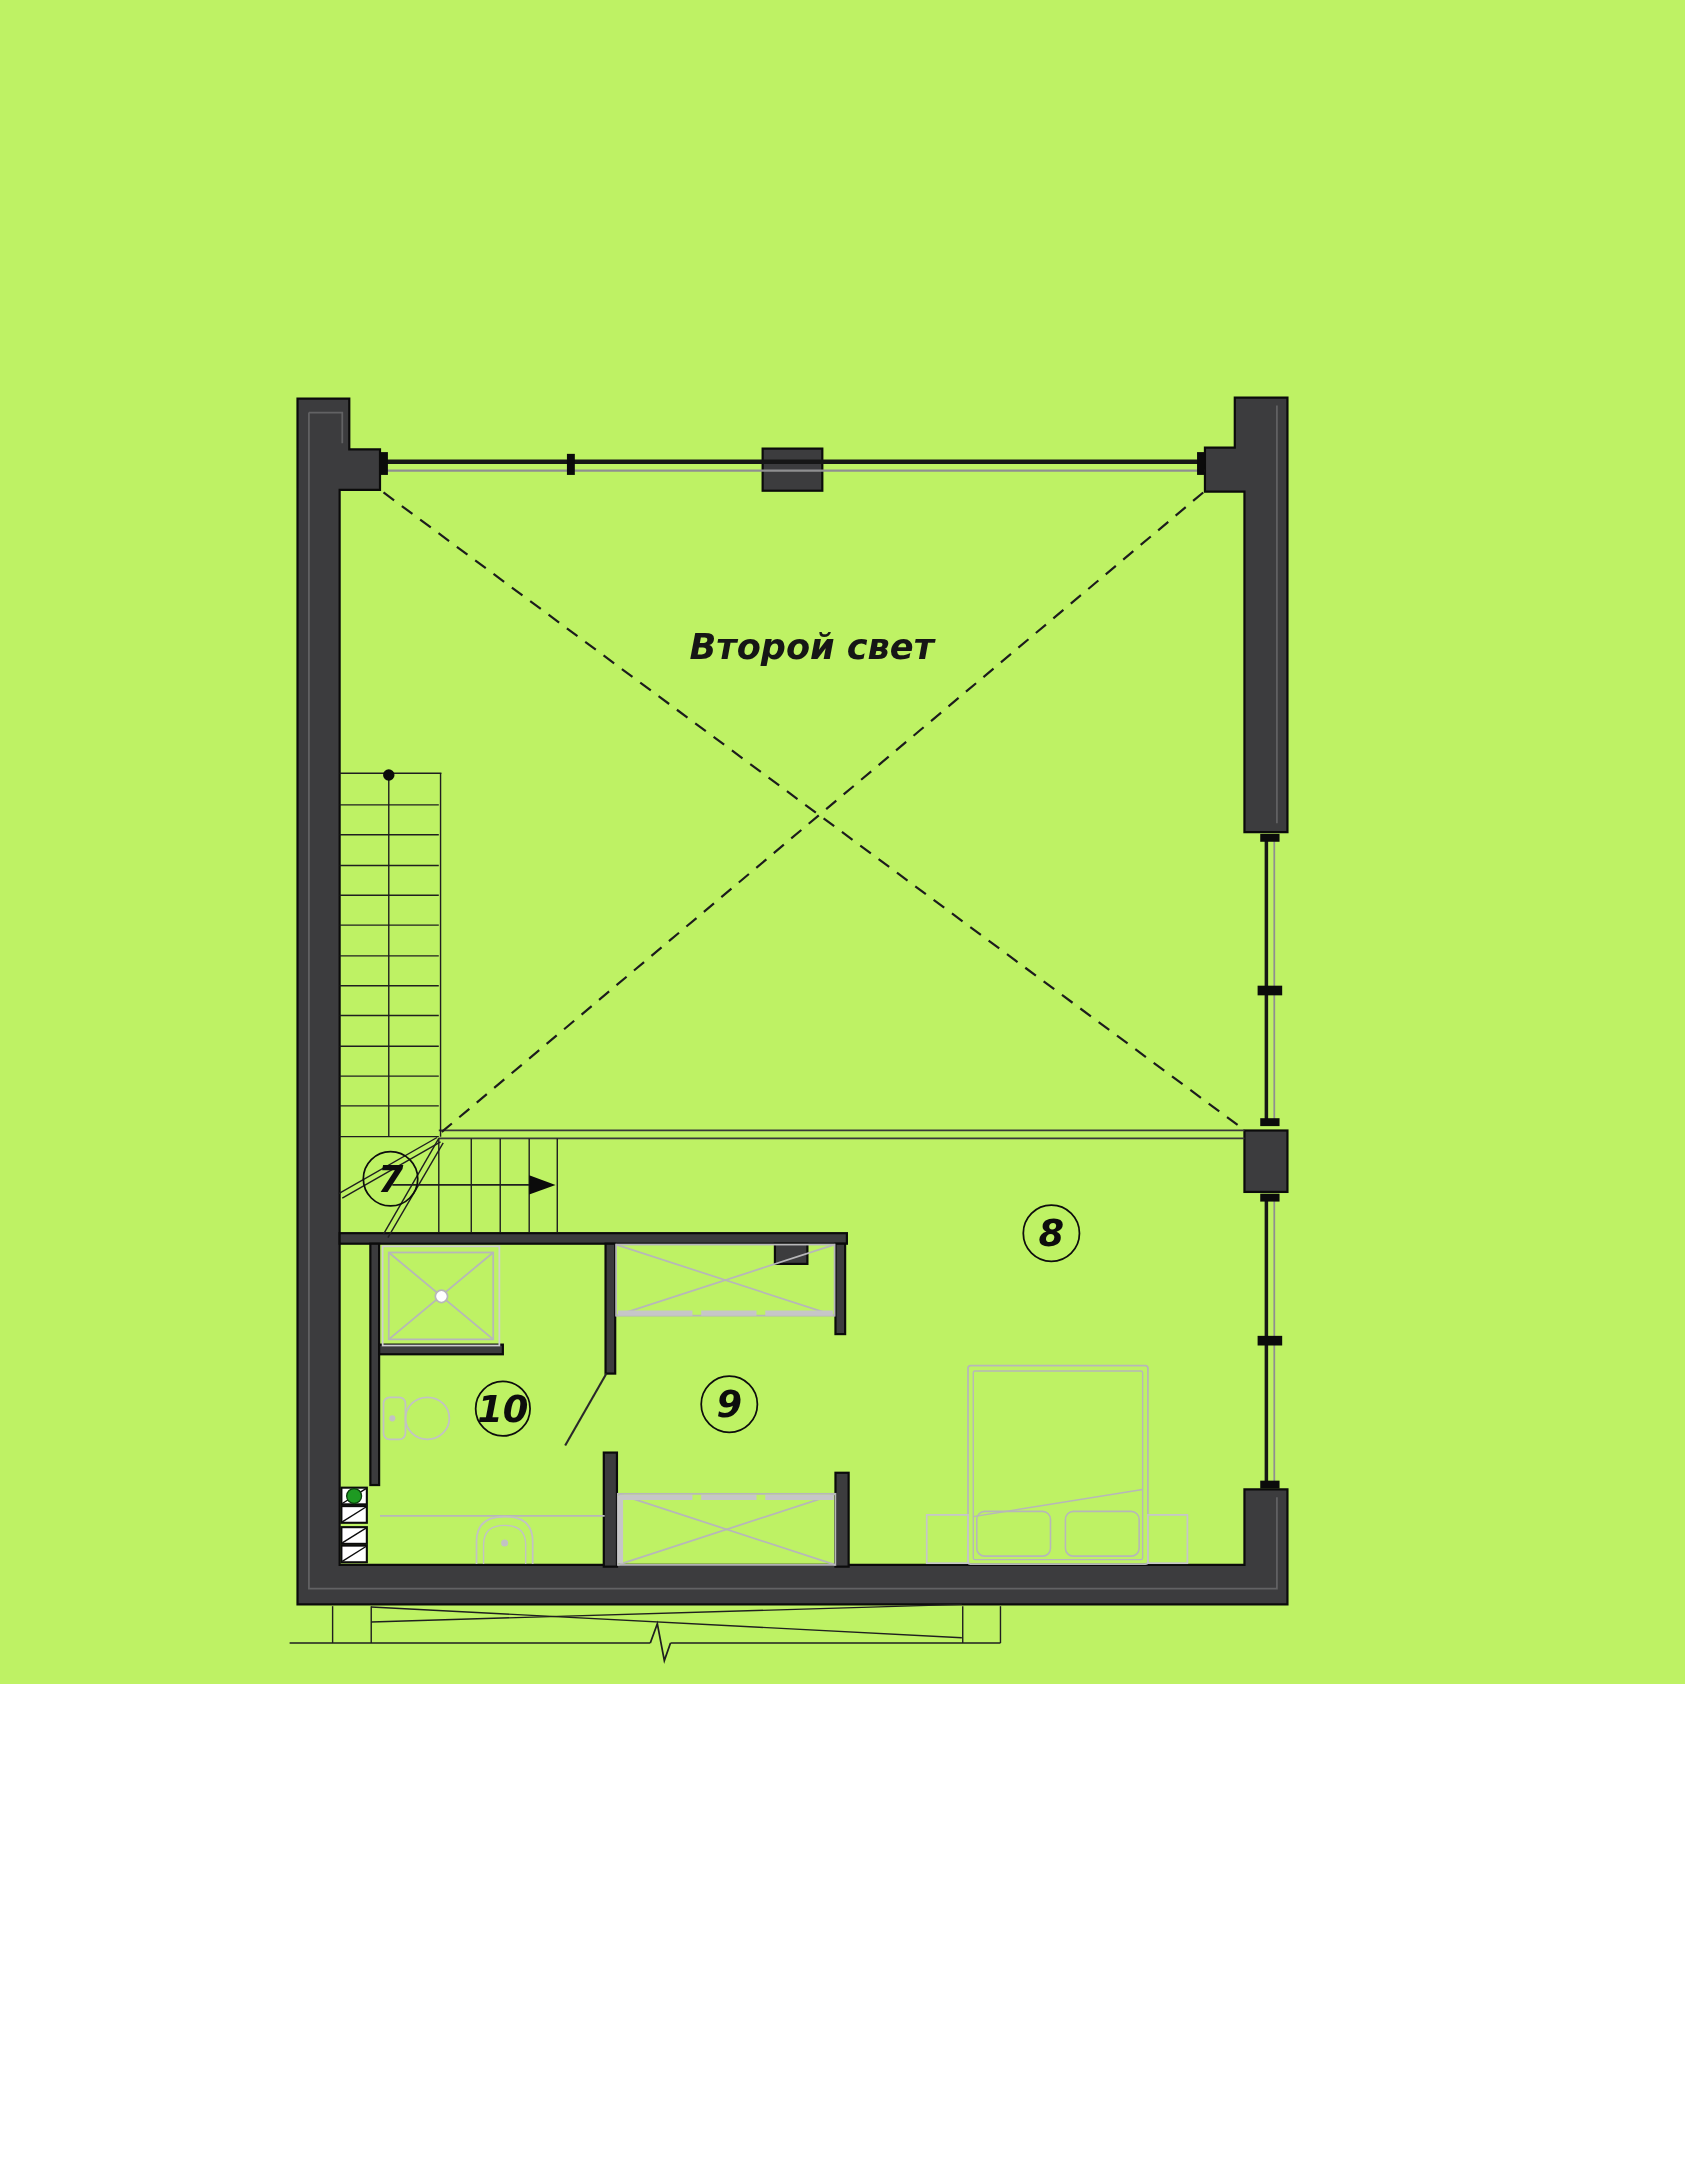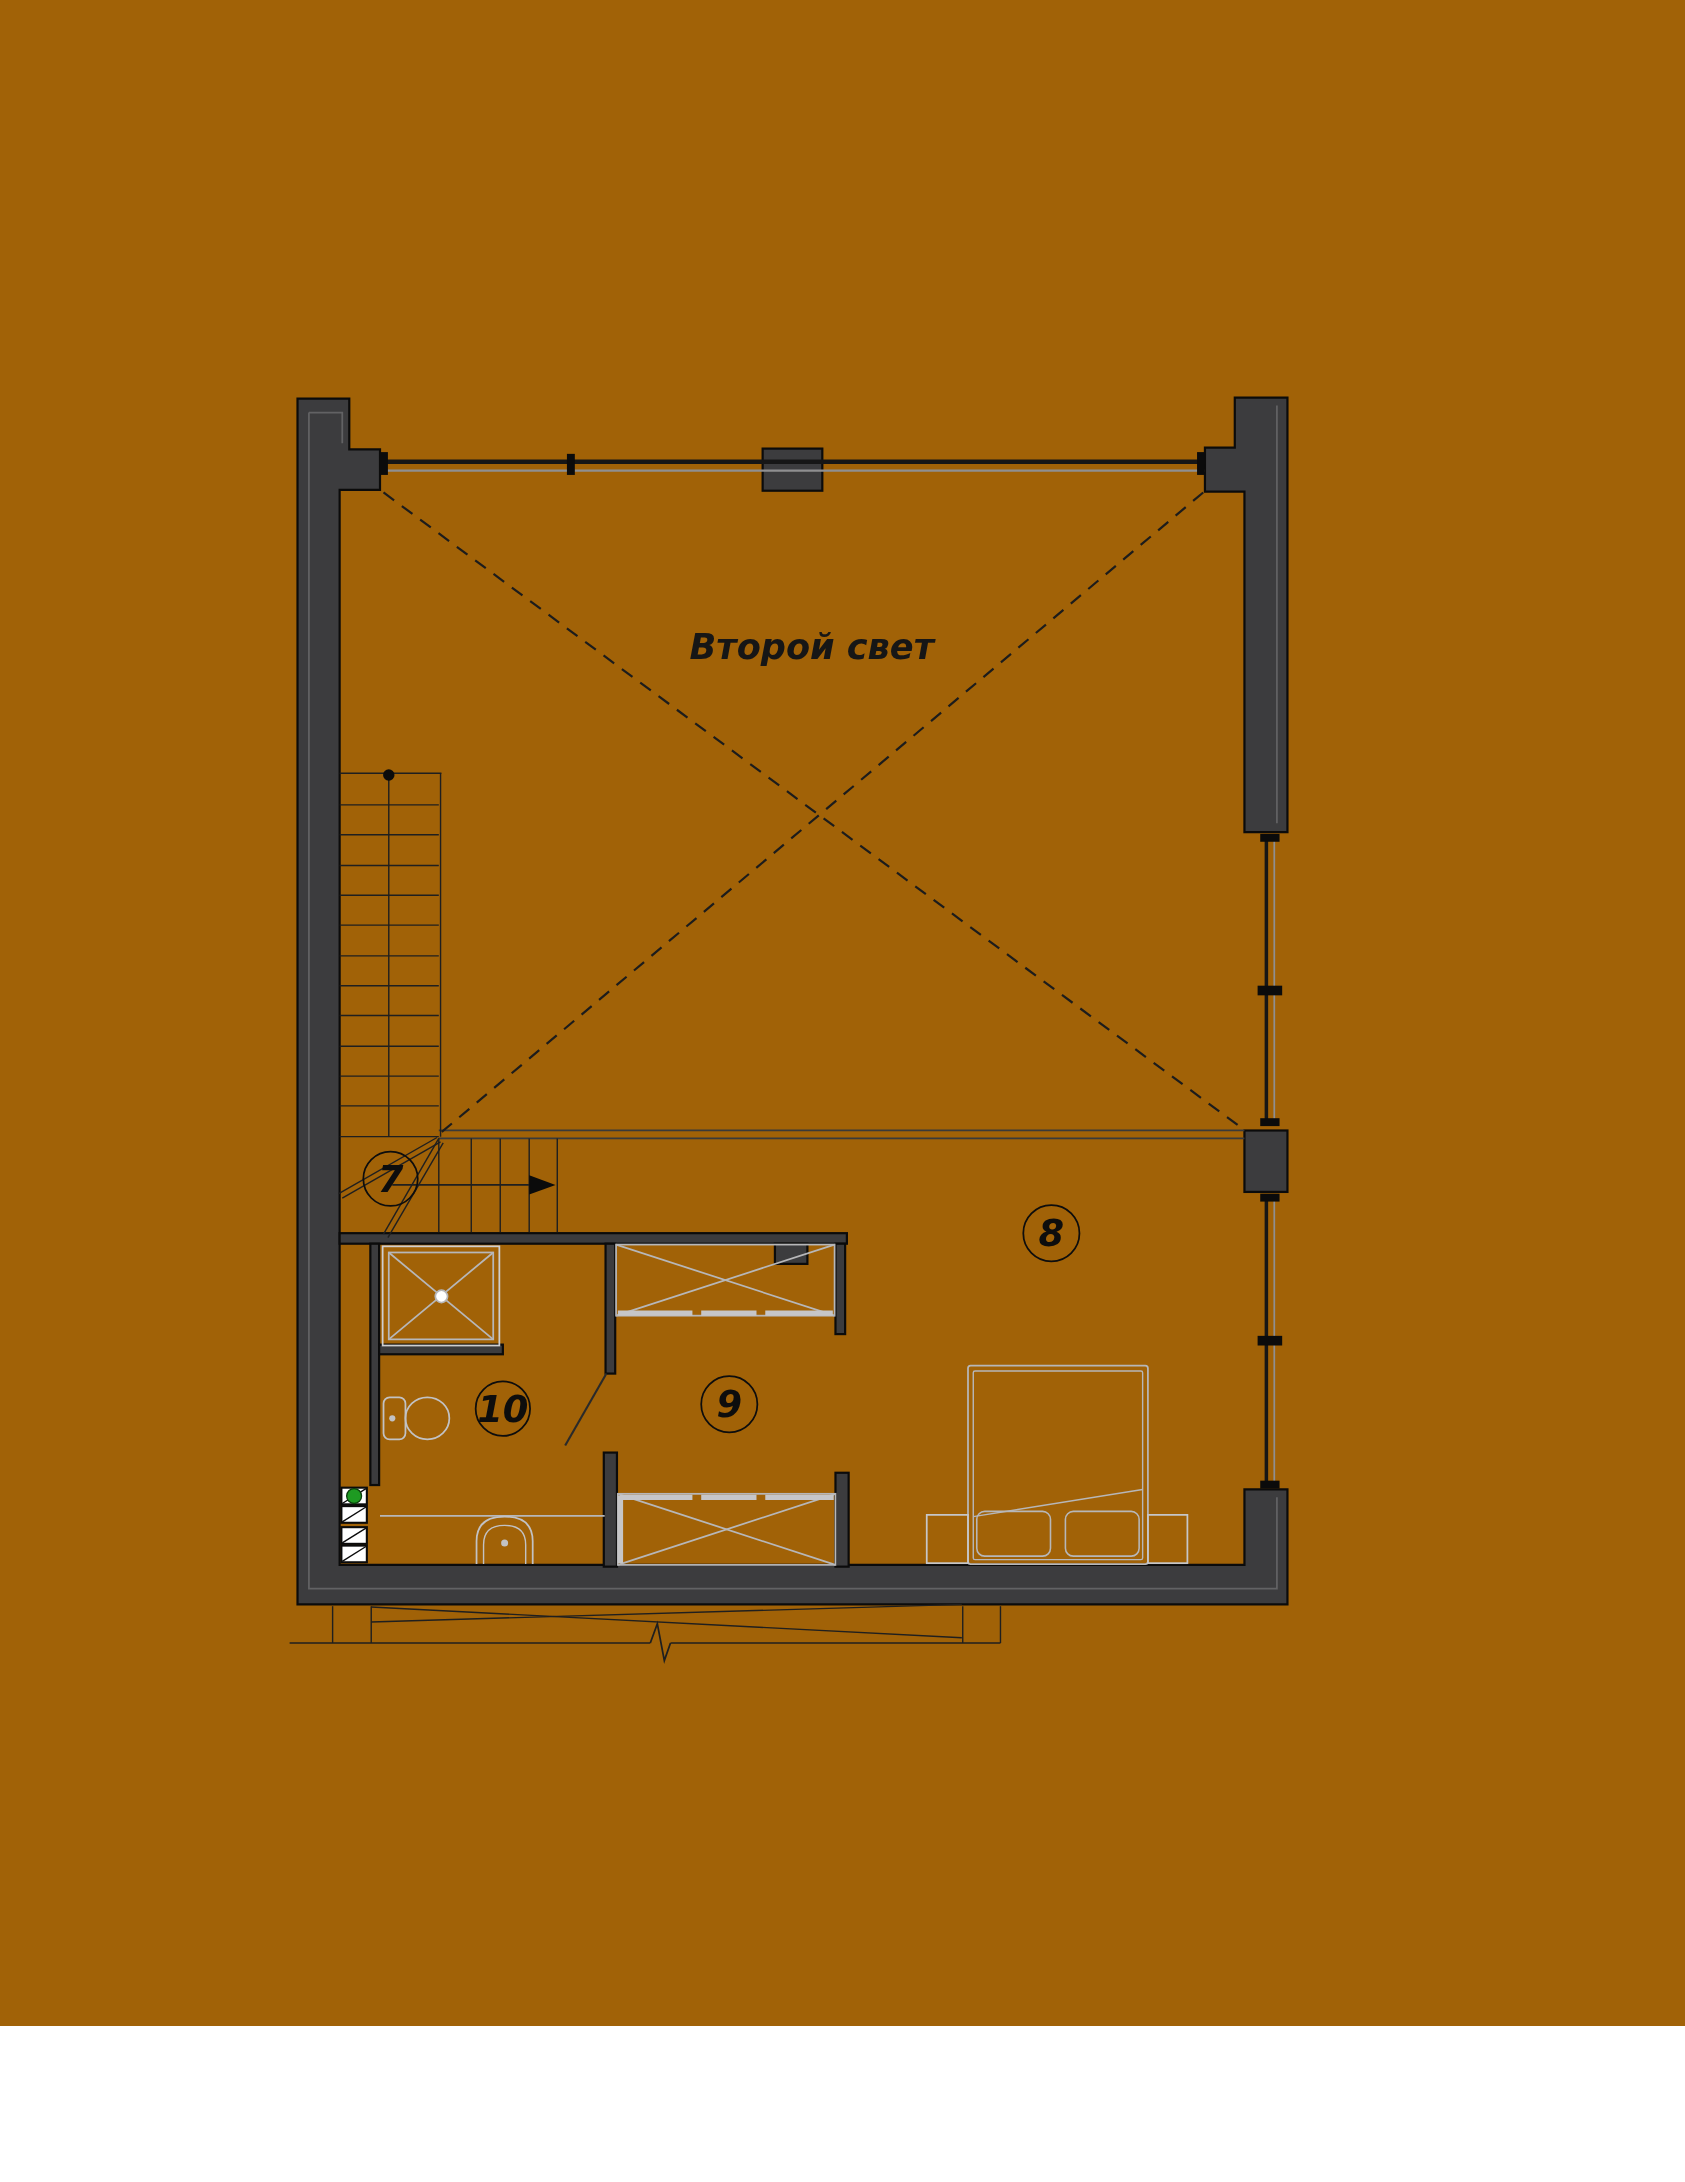--- a/index.html
+++ b/index.html
@@ -6,22 +6,22 @@
     margin: 0;
     padding: 0;
     background: #ffffff;
     width: 1685px;
     height: 2182px;
     font-family: "DejaVu Sans", sans-serif;
   }
   #stage {
     position: relative;
     width: 1685px;
-    height: 2026px;
-    background: #a16207;
+    height: 1684px;
+    background: #bef264;
     overflow: hidden;
   }
   svg { position: absolute; top: 0; left: 0; }
   .void-label {
     font-family: "DejaVu Sans", sans-serif;
     font-style: italic;
     font-weight: 600;
     font-size: 40px;
     fill: #161616;
   }

